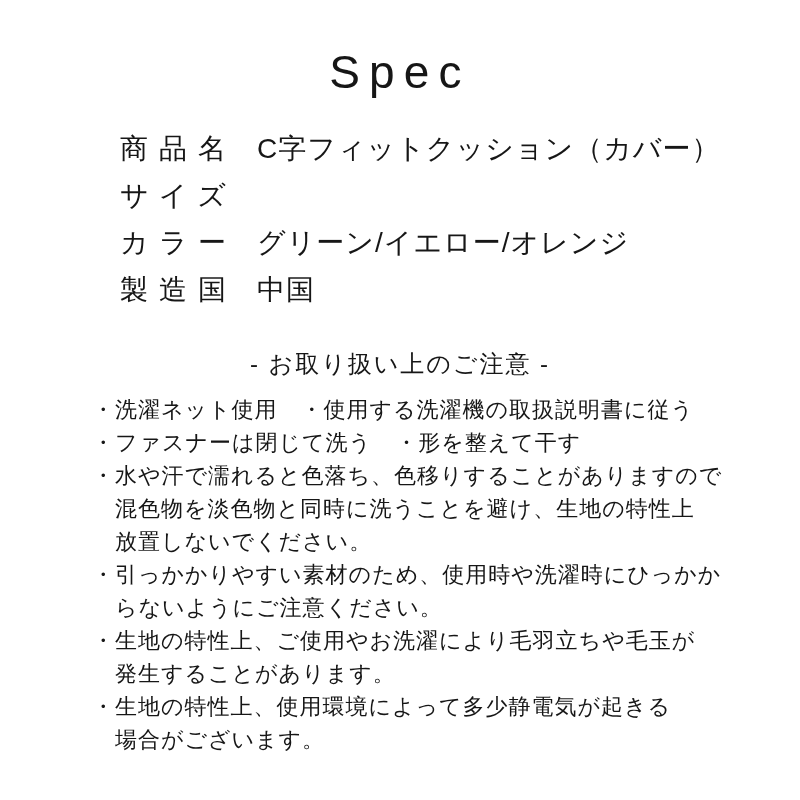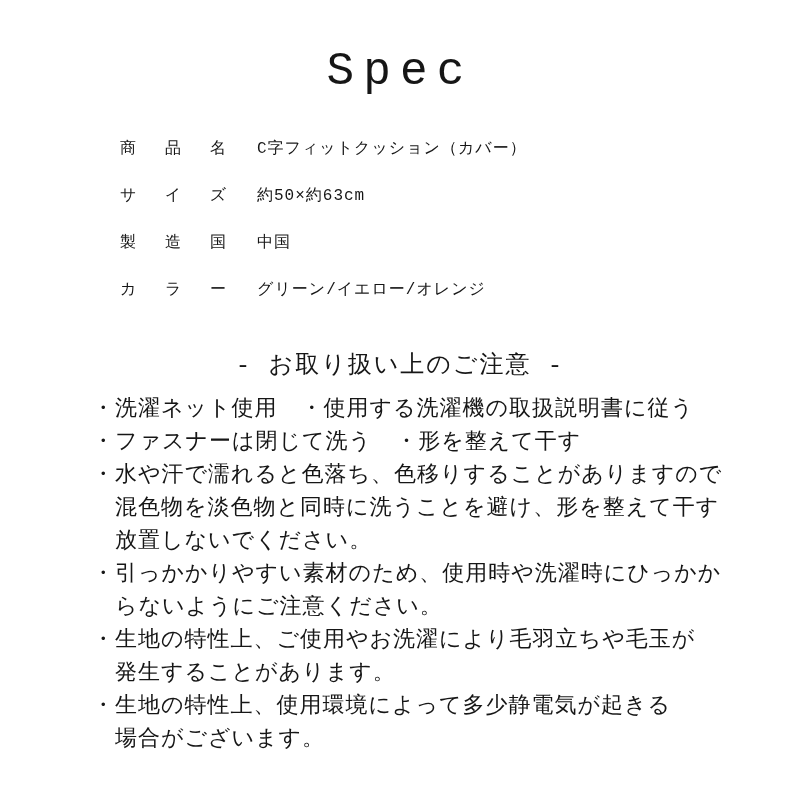--- a/index.html
+++ b/index.html
@@ -10,39 +10,38 @@
     font-family: "Liberation Sans", "DejaVu Sans", sans-serif;
     background: #ffffff;
   }
   .page {
     position: relative;
     width: 800px;
     height: 800px;
     background: #ffffff;
     color: #161616;
     overflow: hidden;
-    font-family: Liberation Mono, monospace;
   }
   .title {
     margin: 0;
     padding-top: 44px;
     text-align: center;
     font-size: 46px;
     line-height: 56px;
     font-weight: 500;
     letter-spacing: 0.20em;
   }
   .spec-table {
     margin: 25px 0 0 120px;
   }
   .spec-row {
     display: flex;
     align-items: center;
     height: 47px;
-    font-size: 16px;
+    font-size: 28px;
   }
   .spec-label {
     display: inline-block;
     width: 106px;
     flex: none;
     text-align: justify;
     text-align-last: justify;
     text-justify: inter-character;
   }
   .spec-value {
@@ -83,47 +82,46 @@
 
   <h1 class="title">Spec</h1>
 
   <div class="spec-table">
     <div class="spec-row">
       <span class="spec-label">商品名</span>
       <span class="spec-value">C字フィットクッション（カバー）</span>
     </div>
     <div class="spec-row">
       <span class="spec-label">サイズ</span>
-      <span class="spec-value">約50×約63cm</span>
+    </div>
+    <div class="spec-row">
+      <span class="spec-label">カラー</span>
+      <span class="spec-value">グリーン/イエロー/オレンジ</span>
     </div>
     <div class="spec-row">
       <span class="spec-label">製造国</span>
       <span class="spec-value">中国</span>
-    </div>
-    <div class="spec-row">
-      <span class="spec-label">カラー</span>
-      <span class="spec-value">グリーン/イエロー/オレンジ</span>
     </div>
   </div>
 
   <div class="care-heading">- お取り扱い上のご注意 -</div>
 
   <ul class="care-list">
     <li class="care-item">
       <span class="care-bullet">・</span>
       <span class="care-text">洗濯ネット使用　・使用する洗濯機の取扱説明書に従う</span>
     </li>
     <li class="care-item">
       <span class="care-bullet">・</span>
       <span class="care-text">ファスナーは閉じて洗う　・形を整えて干す</span>
     </li>
     <li class="care-item">
       <span class="care-bullet">・</span>
       <span class="care-text">水や汗で濡れると色落ち、色移りすることがありますので
-混色物を淡色物と同時に洗うことを避け、形を整えて干す
+混色物を淡色物と同時に洗うことを避け、生地の特性上
 放置しないでください。</span>
     </li>
     <li class="care-item">
       <span class="care-bullet">・</span>
       <span class="care-text">引っかかりやすい素材のため、使用時や洗濯時にひっかか
 らないようにご注意ください。</span>
     </li>
     <li class="care-item">
       <span class="care-bullet">・</span>
       <span class="care-text">生地の特性上、ご使用やお洗濯により毛羽立ちや毛玉が

